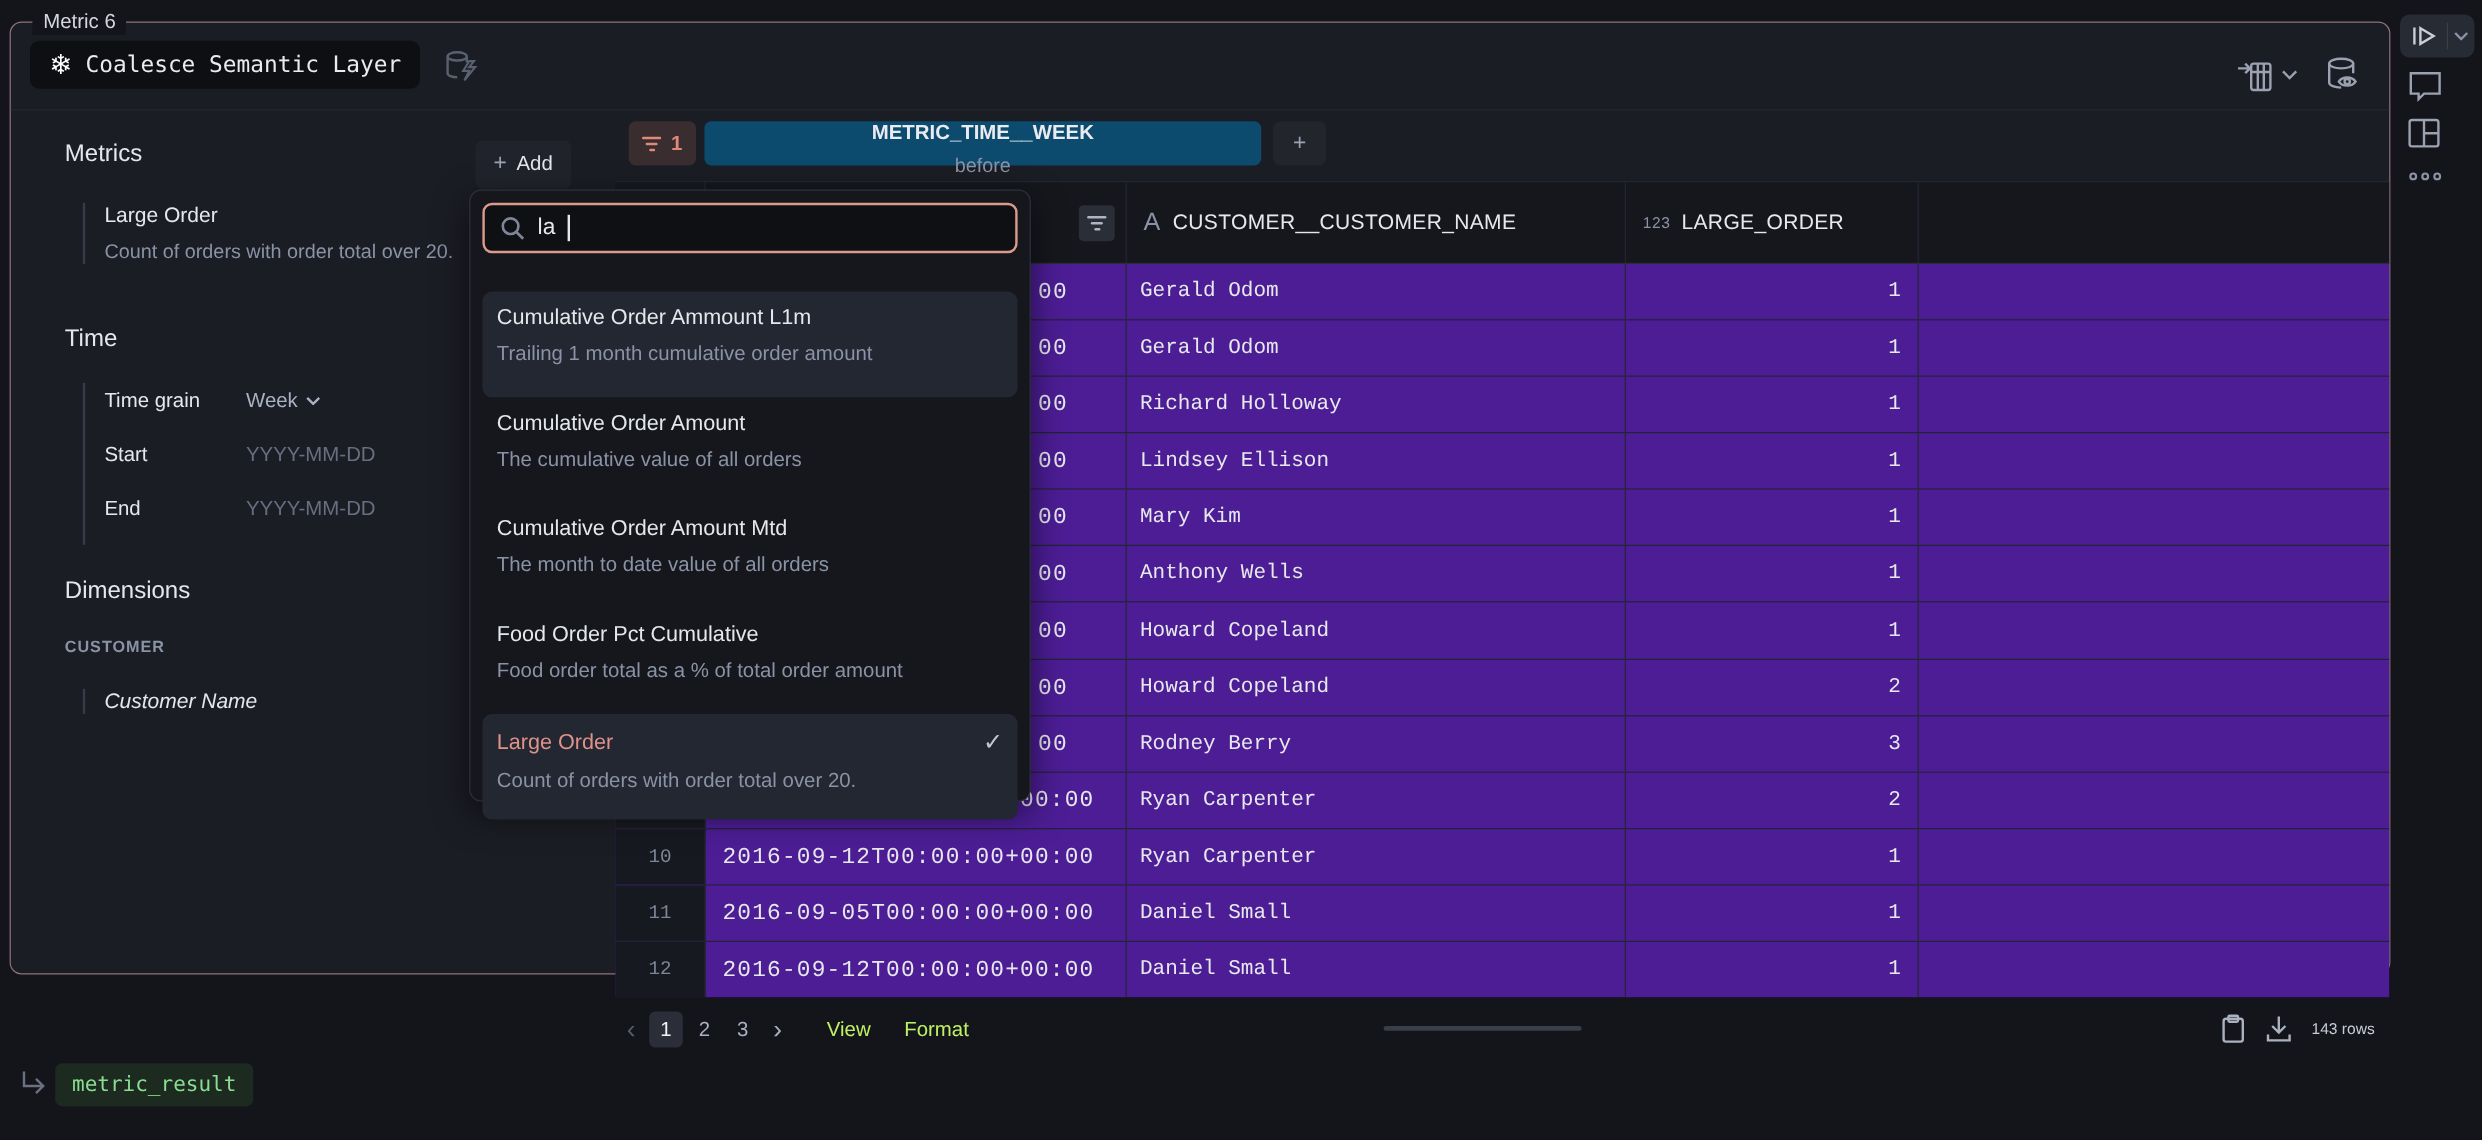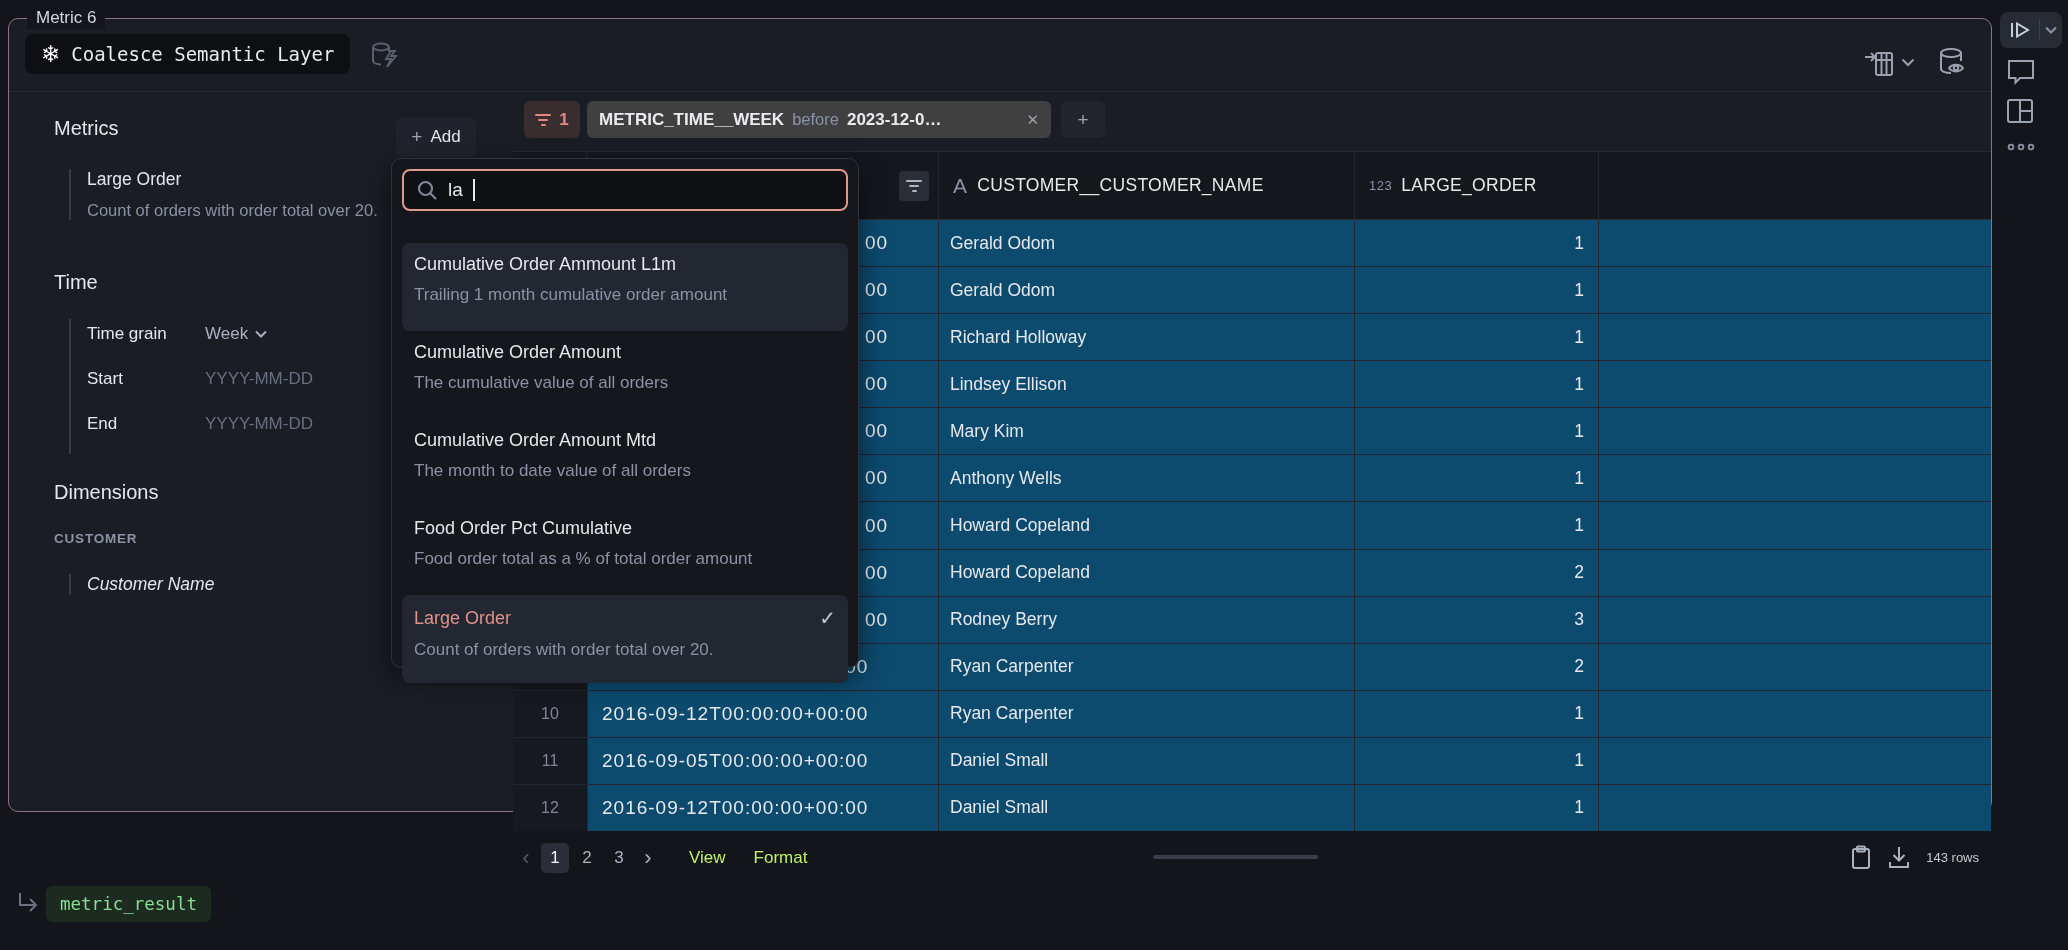--- a/index.html
+++ b/index.html
@@ -31,41 +31,41 @@
   .subhead{position:absolute;font-size:13.5px;font-weight:bold;letter-spacing:0.8px;color:#8a92a6;}
 
   
   .add-btn{position:absolute;left:387px;top:98px;width:80px;height:40px;background:#20232b;
            border-radius:6px;display:flex;align-items:center;justify-content:center;gap:8px;
            font-size:17px;color:#e2e5ea;}
   .add-btn .plus{color:#9aa1b0;font-size:19px;}
   .fbadge{position:absolute;left:515px;top:82px;width:56px;height:37px;background:#3a2d2f;
           border-radius:6px;display:flex;align-items:center;justify-content:center;gap:8px;}
   .fbadge .cnt{color:#e0897b;font-size:17px;font-weight:bold;}
-  .fchip{position:absolute;left:578px;top:82px;width:464px;height:37px;background:#404040;
-         border-radius:6px;display:flex;align-items:center;gap:8px;padding:0 12px;}
+  .fchip{position:absolute;left:578px;top:82px;width:464px;height:37px;background:#0c4a6e;
+         border-radius:6px;display:flex;align-items:center;gap:8px;padding:0 12px;flex-direction:column;}
   .fchip .field{font-size:17px;font-weight:bold;color:#e9ebf0;}
   .fchip .op{font-size:16.5px;color:#8a92a6;}
   .fchip .val{font-size:17px;font-weight:bold;color:#e9ebf0;}
   .fchip .x{margin-left:auto;color:#9aa1b0;font-size:15px;cursor:default;}
   .plus-chip{position:absolute;left:1052px;top:82px;width:44px;height:37px;background:#23252d;
          border-radius:6px;display:flex;align-items:center;justify-content:center;
          color:#9aa1b0;font-size:19px;}
 
   
   .flines{display:inline-flex;flex-direction:column;gap:3px;align-items:center;}
   .flines i{display:block;height:2px;border-radius:1px;background:#e0897b;}
   .flines i:nth-child(1){width:16px;} .flines i:nth-child(2){width:10px;} .flines i:nth-child(3){width:5px;}
   .flines.gray i{background:#aeb5c2;}
 
   
   .table{position:absolute;left:504px;top:132px;width:1478px;height:680px;border-top:1px solid #262a33;}
   .thead{display:flex;height:68px;background:#15171d;border-bottom:1px solid #2a2d36;}
   .tbody{display:flex;flex-direction:column;height:611px;}
-  .trow{flex:1;display:flex;border-bottom:1px solid #222531;background:#0c4a6e;}
+  .trow{flex:1;display:flex;border-bottom:1px solid #222531;background:#4c1d95;font-family:Liberation Mono, monospace;}
   .trow:last-child{border-bottom:none;}
   .c{display:flex;align-items:center;border-right:1px solid #242732;overflow:hidden;}
   .c.num{width:75px;background:#171920;justify-content:center;color:#7e8698;font-size:16px;}
   .c.date{width:351px;padding-left:14px;position:relative;font-size:19px;letter-spacing:1px;color:#e6e8ec;}
   .c.date .tail{position:absolute;left:277px;}
   .c.name{width:416px;padding-left:11px;font-size:17.5px;color:#e6e8ec;}
   .c.val{width:244px;justify-content:flex-end;padding-right:14px;font-size:17.5px;color:#e6e8ec;}
   .c.fill{flex:1;border-right:none;}
   .th{color:#c6cbd6;font-size:17px;letter-spacing:0.3px;font-weight:500;}
   .th.date-h{position:relative;}

